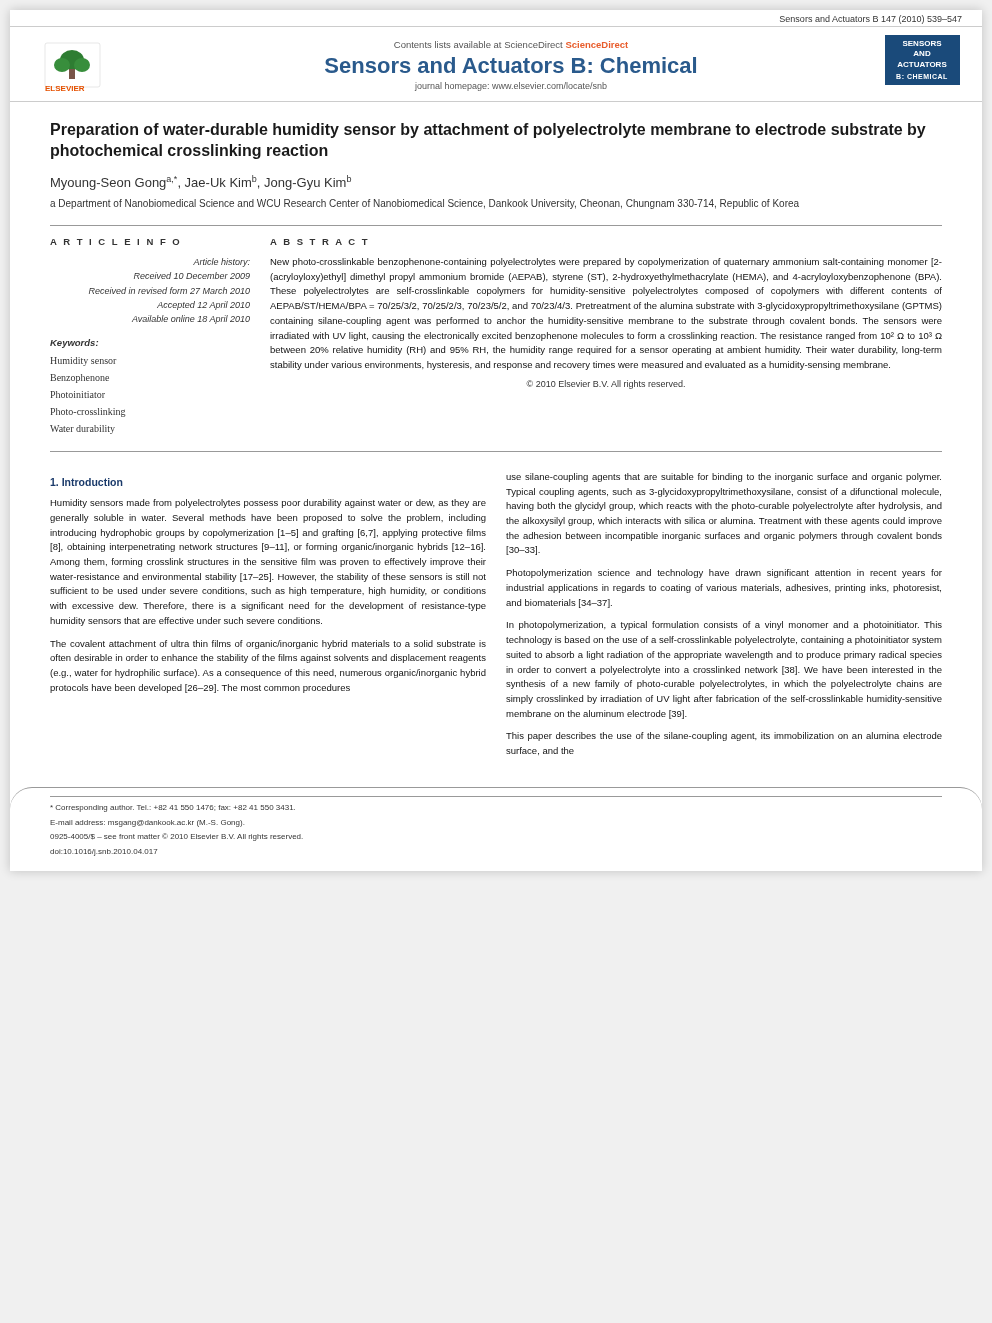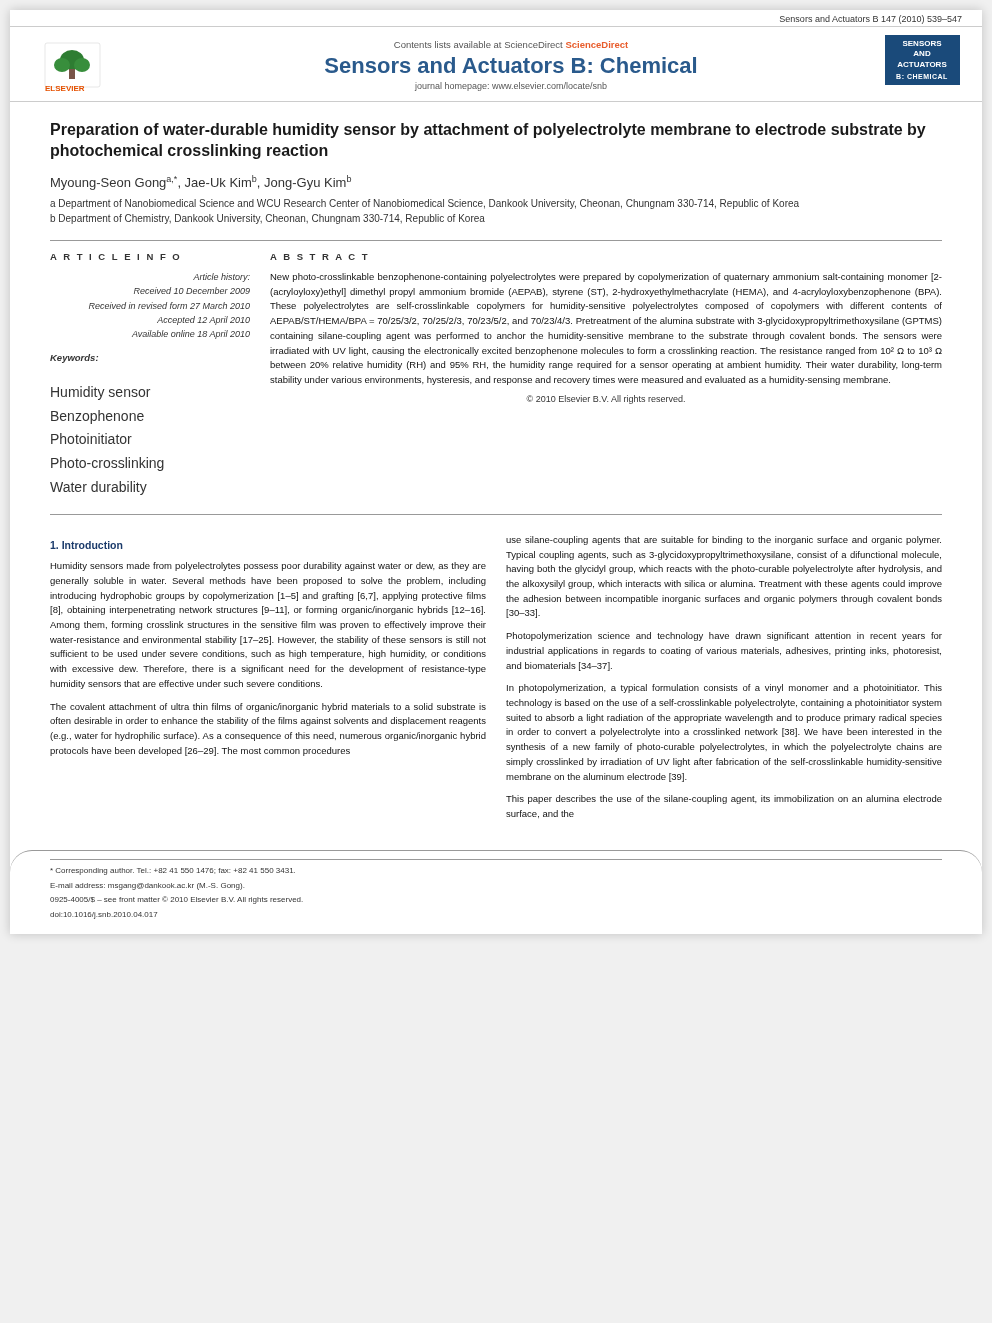--- a/index.html
+++ b/index.html
@@ -156,25 +156,25 @@
     }
     .keywords-block {
       margin-top: 8px;
     }
     .keywords-block .kw-header {
       font-size: 9.5px;
       font-family: Arial, sans-serif;
       font-style: italic;
       font-weight: bold;
       color: #333;
-      margin-bottom: 18px;
+      margin-bottom: 4px;
     }
     .keywords-block .kw-item {
-      font-size: 14px;
-      font-family: Liberation Sans, sans-serif;
+      font-size: 10px;
+      font-family: Liberation Serif, serif;
       color: #333;
       display: block;
       line-height: 1.7;
     }
     
     .abstract-text {
       font-size: 9.5px;
       font-family: Arial, sans-serif;
       color: #111;
       line-height: 1.55;
@@ -277,21 +277,20 @@
     <div class="article-title">Preparation of water-durable humidity sensor by attachment of polyelectrolyte membrane to electrode substrate by photochemical crosslinking reaction</div>
 
     <div class="authors">
       <span>Myoung-Seon Gong</span><sup>a,*</sup>,
       <span>Jae-Uk Kim</span><sup>b</sup>,
       <span>Jong-Gyu Kim</span><sup>b</sup>
     </div>
 
     <div class="affiliations">
       <div>a Department of Nanobiomedical Science and WCU Research Center of Nanobiomedical Science, Dankook University, Cheonan, Chungnam 330-714, Republic of Korea</div>
-      <div>b Department of Chemistry, Dankook University, Cheonan, Chungnam 330-714, Republic of Korea</div>
     </div>
 
     <hr class="divider">
 
     <div class="two-col">
       <div class="col-left">
         <div class="section-header">A R T I C L E  I N F O</div>
         <div class="article-info-block">
           <div class="label">Article history:</div>
           <div>Received 10 December 2009</div>

